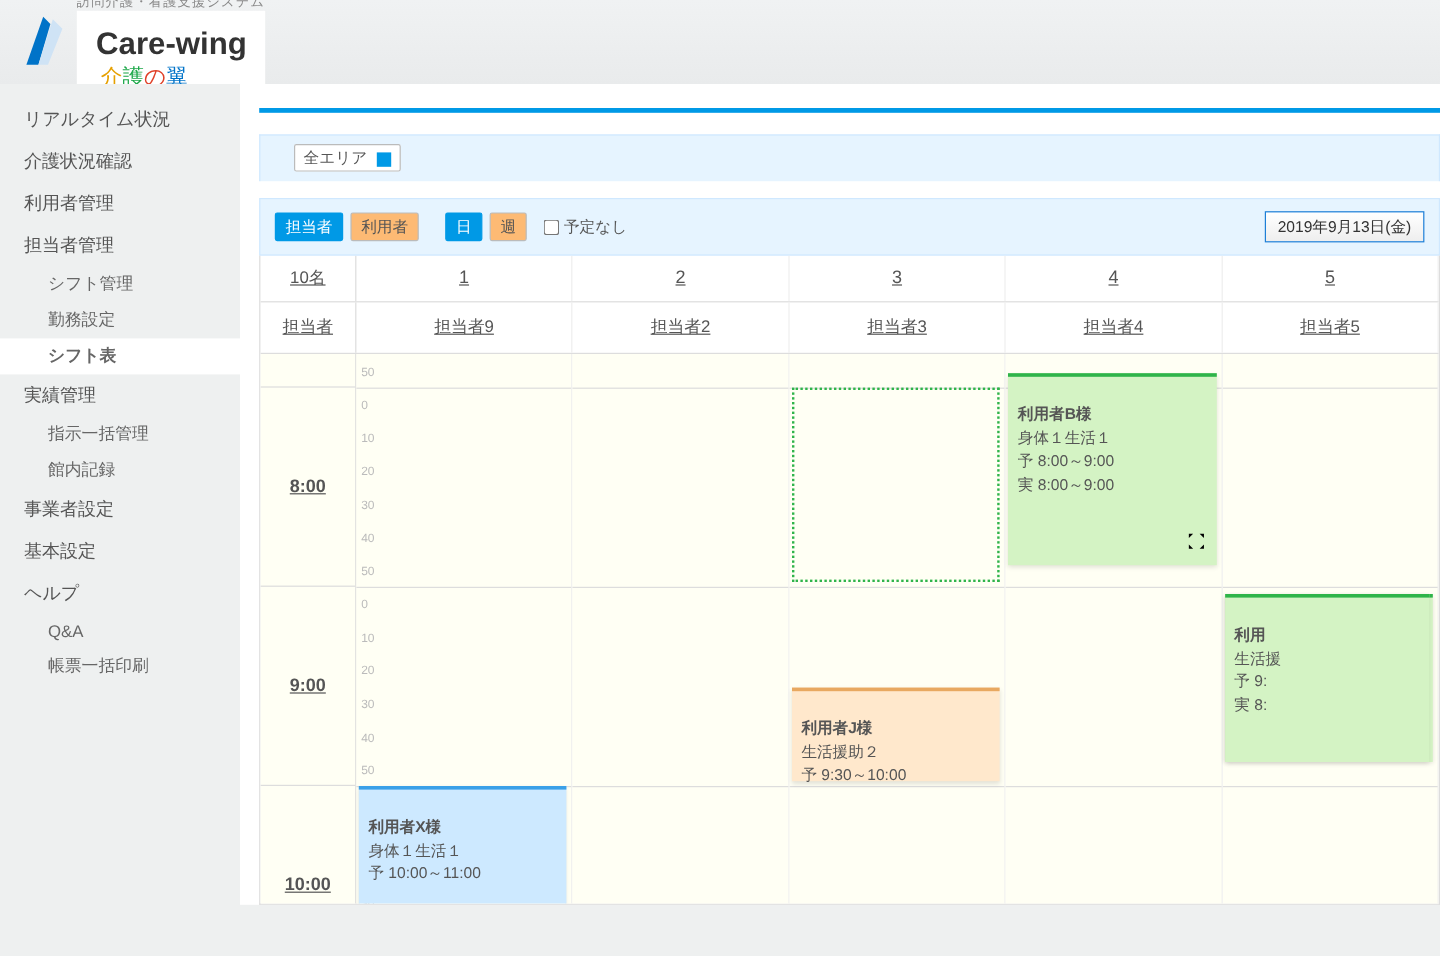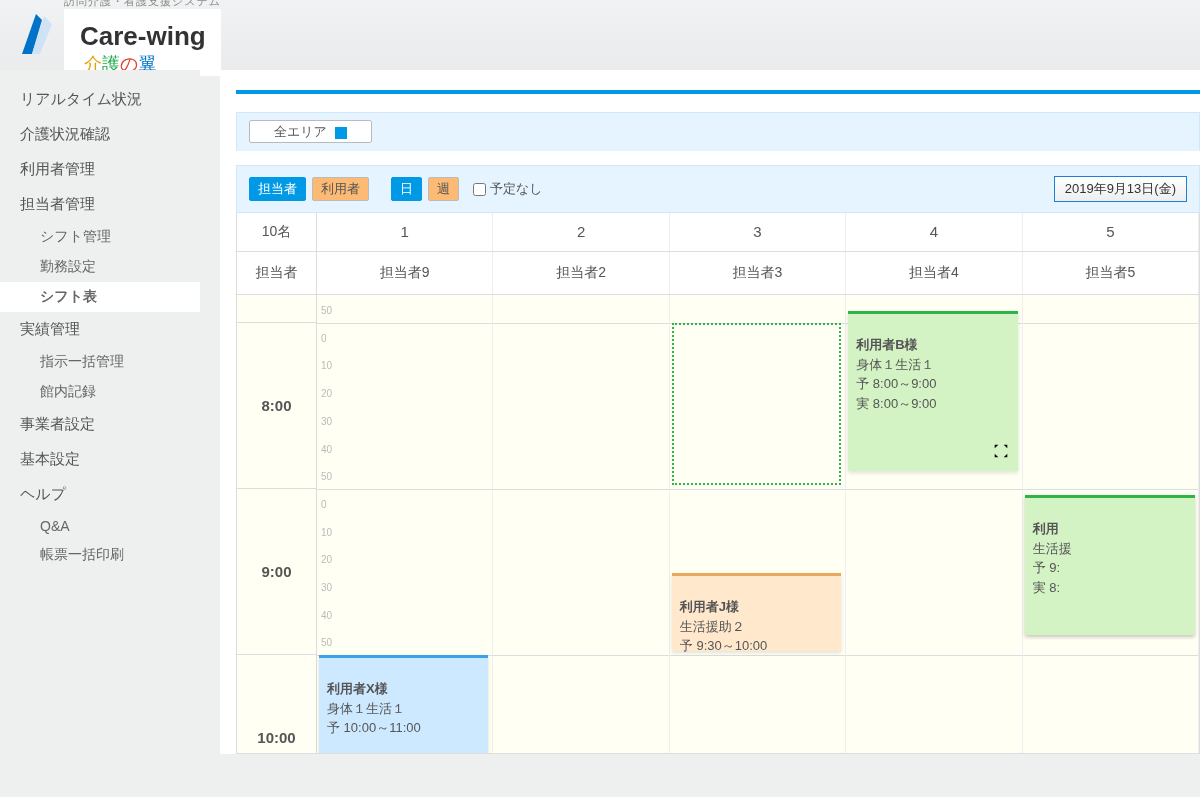--- a/index.html
+++ b/index.html
@@ -6,40 +6,40 @@
 body { background:#eef0f0; color:#555; font-size:14px; overflow:hidden; width:1200px; height:797px; }
 
 .header { height:70px; display:flex; align-items:center; padding-left:18px; background:linear-gradient(#f0f2f3,#e9ebec); }
 .logo-icon svg { width:40px; height:48px; }
 .brand { margin-left:6px; }
 .brand .sub { font-size:11px; color:#888; letter-spacing:1px; }
 .brand .main { font-size:26px; font-weight:bold; color:#333; }
 .brand .main .jp { font-size:18px; font-weight:normal; margin-left:4px; }
 .jp .c1{color:#e6a000}.jp .c2{color:#1ea84a}.jp .c3{color:#e04028}.jp .c4{color:#0073c8}
 
-.layout { display:flex; height:684px;gap:20px; }
+.layout { display:flex; height:684px; }
 .sidebar { width:200px; padding:12px 0 0 0; background:#eef0f0; }
 .nav-item { padding:8px 20px; font-size:15px; color:#555; cursor:pointer; }
 .sub-item { padding:6px 20px 6px 40px; font-size:14px; color:#666; cursor:pointer; }
 .sub-item.active { background:#fff; font-weight:bold; }
 
 .main { flex:1; background:#fff; padding:12px 0 0 16px; display:flex; flex-direction:column; }
 .accent-bar { height:4px; background:#0099e6; margin:8px 0 18px 0; }
 .area-row { background:#e6f4ff; padding:10px 12px; border:1px solid #cfe8ff; border-bottom:none; }
-.area-btn { background:#fff; border:1px solid #bbb; border-radius:2px; padding:3px 24px; font-size:13px; }
+.area-btn { background:#fff; border:1px solid #bbb; border-radius:2px; padding:3px 7px; font-size:13px;margin-left:16px; }
 .area-btn::after { content:""; display:inline-block; width:12px; height:12px; background:#0099e6; margin-left:8px; vertical-align:middle; }
 
 .toolbar { background:#e6f4ff; padding:10px 12px; border:1px solid #cfe8ff; display:flex; align-items:center; gap:6px; margin-top:14px; }
 .pill { border:1px solid #bbb; border-radius:2px; padding:2px 8px; font-size:13px; background:#fdba74; cursor:pointer; }
 .pill.active { background:#0099e6; color:#fff; border-color:#0099e6; }
 .chk { display:flex; align-items:center; gap:4px; margin-left:8px; font-size:13px; }
 .spacer { flex:1; }
 .date-btn { background:linear-gradient(#fff,#eee); border:1px solid #1e7fd6; border-radius:0; padding:3px 10px; font-size:13px; color:#333; }
 
-.gridwrap { border:1px solid #ddd; border-top:none; position:relative; overflow:hidden; flex:1; }
+.gridwrap { border:1px solid #ddd; border-top:none; position:relative; overflow:hidden; flex:1;text-decoration:underline; }
 .ghead { display:flex; border-bottom:1px solid #ddd; }
 .gcol0 { width:80px; flex:none; text-align:center; padding:10px 0; font-size:14px; border-right:1px solid #ddd; }
 .gcol { flex:1; text-align:center; padding:10px 0; font-size:15px; border-right:1px solid #eee; }
 .ghead2 { display:flex; border-bottom:1px solid #ddd; }
 .ghead2 .gcol0,.ghead2 .gcol { padding:12px 0; font-size:14px; }
 
 .gbody { position:relative; display:flex; height:560px; }
 .tcol { width:80px; flex:none; border-right:1px solid #ddd; background:#fffff4; }
 .trow { height:166px; border-bottom:1px solid #ddd; display:flex; align-items:center; justify-content:center; font-size:15px; font-weight:bold; }
 .ccol { flex:1; border-right:1px solid #eee; position:relative; background:#fffff4; }

